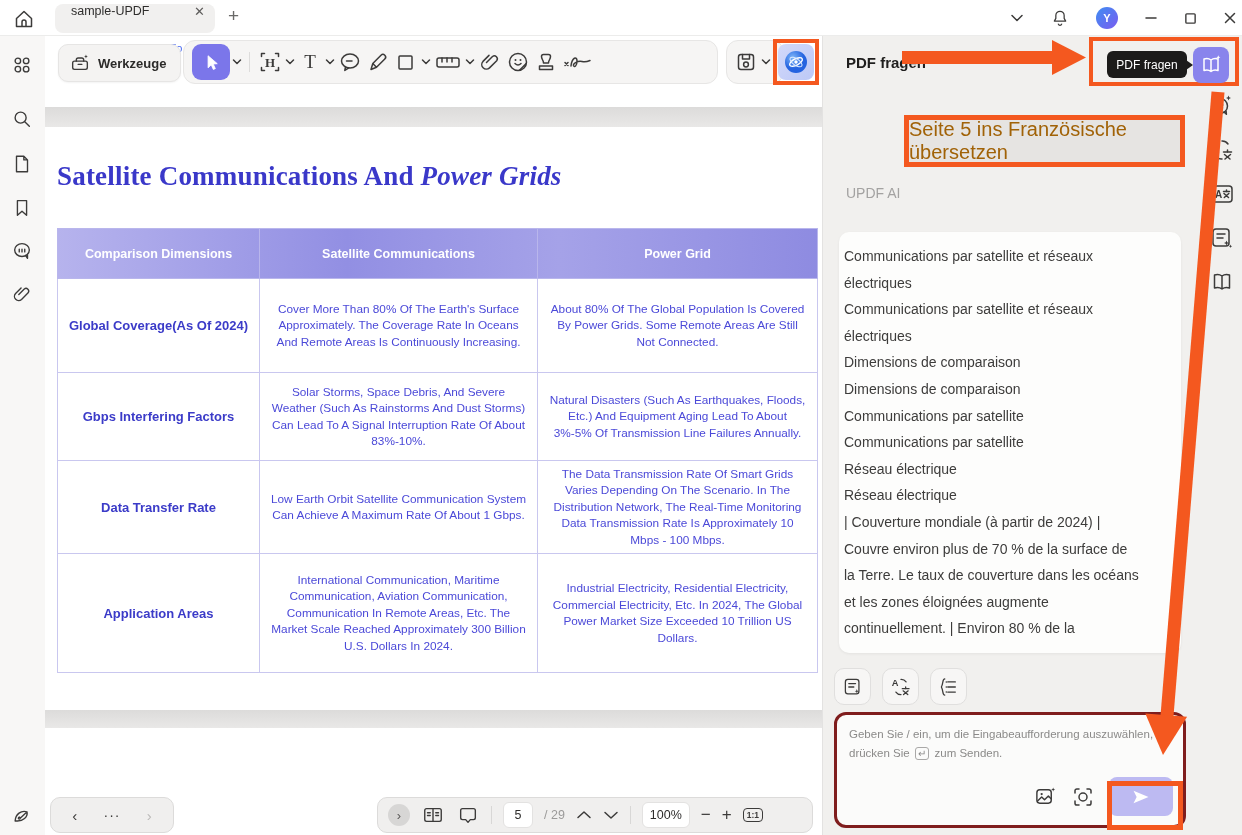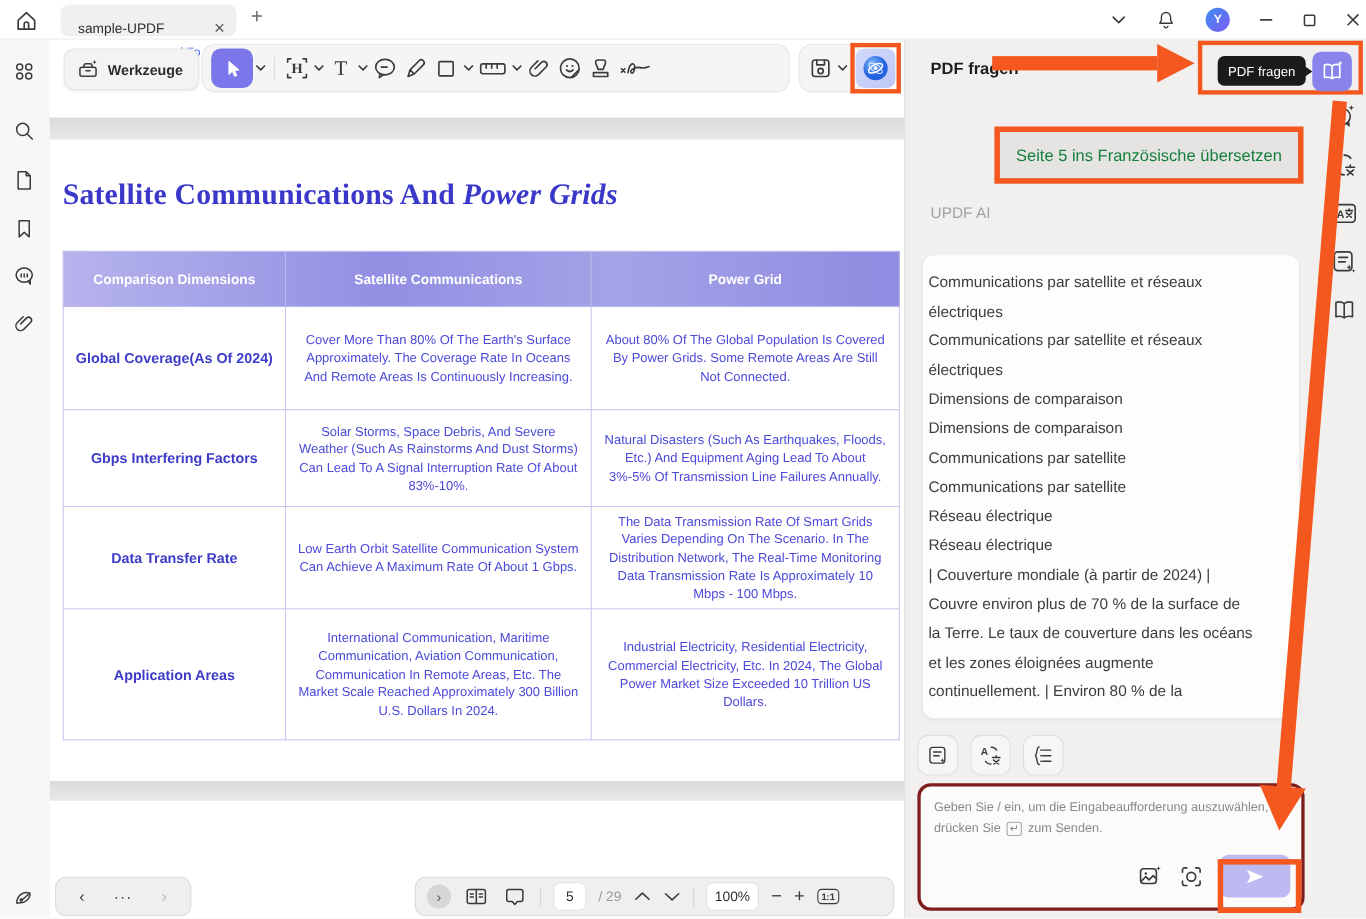--- a/index.html
+++ b/index.html
@@ -5,21 +5,21 @@
   * { margin:0; padding:0; box-sizing:border-box; }
   html,body { width:1242px; height:835px; font-family:"Liberation Sans",sans-serif; background:#fff; overflow:hidden; }
   .stage { position:relative; width:1242px; height:835px; background:#fff; }
 
   svg.ic { display:block; }
   .stroke { fill:none; stroke:#3c3b3a; stroke-width:1.5; stroke-linecap:round; stroke-linejoin:round; }
 
   
   .titlebar { position:absolute; left:0; top:0; width:1242px; height:36px; background:#fff; border-bottom:1px solid #ececeb; z-index:3; }
   .home-btn { position:absolute; left:12px; top:7px; width:24px; height:24px; }
-  .tab { position:absolute; left:55px; top:4px; width:160px; height:29px; background:#f1f0ef; border-radius:8px; display:flex; align-items:flex-end; padding:0 10px 0 16px; }
+  .tab { position:absolute; left:55px; top:4px; width:160px; height:29px; background:#f1f0ef; border-radius:8px; display:flex; align-items:flex-start; padding:0 10px 0 16px; }
   .tab-title { font-size:12.5px; color:#2f2e2d; flex:1; }
   .tab-close { font-size:13px; color:#5c5b5a; cursor:pointer; }
   .tab-plus { position:absolute; left:228px; top:5px; font-size:19px; color:#6a6968; }
   .win-ctl { position:absolute; top:0; height:36px; display:flex; align-items:center; }
   .avatar { width:22px; height:22px; border-radius:50%; background:linear-gradient(135deg,#3f8df2,#7a5cf0); color:#fff; font-size:11px; font-weight:bold; display:flex; align-items:center; justify-content:center; }
 
   
   .sidebar { position:absolute; left:0; top:36px; width:45px; height:799px; background:#f8f7f6; border-right:1px solid #eceb ea; z-index:2; }
   .side-ic { position:absolute; left:11px; width:22px; height:22px; }
 
@@ -77,21 +77,21 @@
 
   
   .rpanel { position:absolute; left:822px; top:36px; width:420px; height:799px; background:#f1f0ee; border-left:1px solid #e3e2e1; z-index:2; }
   .rp-title { position:absolute; left:23px; top:18px; font-size:15px; font-weight:bold; color:#1f1e1d; }
   .tr-box { position:absolute; left:266px; top:1px; width:150px; height:49px; border:4px solid #f4581f; }
   .tooltip { position:absolute; left:14px; top:10px; width:80px; height:27px; background:#1c1b1a; border-radius:6px; color:#fff; font-size:12px; display:flex; align-items:center; justify-content:center; }
   .tooltip:after { content:""; position:absolute; right:-6px; top:9px; border-left:7px solid #1c1b1a; border-top:5px solid transparent; border-bottom:5px solid transparent; }
   .rp-ai-btn { position:absolute; left:100px; top:6px; width:36px; height:36px; border-radius:8px; background:#8984ec; display:flex; align-items:center; justify-content:center; }
 
   .prompt-box { position:absolute; left:81px; top:79px; width:281px; height:52px; border:5px solid #f4581f; background:#e6e4e2; display:flex; align-items:center; justify-content:center; }
-  .prompt-box span { font-size:15px; color:#15803d; }
+  .prompt-box span { font-size:20px; color:#a16207; }
 
   .strip-ic { position:absolute; left:386px; width:26px; height:26px; }
 
   .ai-label { position:absolute; left:23px; top:149px; font-size:14px; color:#a3a2a1; }
   .chat-card { position:absolute; left:16px; top:196px; width:342px; height:421px; background:#fdfdfc; border-radius:10px; box-shadow:0 1px 3px rgba(0,0,0,.06); padding:11px 5px; overflow:hidden; }
   .chat-line { font-size:14px; color:#3d3c3b; line-height:26.6px; white-space:nowrap; overflow:hidden; }
 
   .mini-btn { position:absolute; top:632px; width:37px; height:37px; background:#f7f6f5; border:1px solid #e0dfde; border-radius:10px; display:flex; align-items:center; justify-content:center; }
 
   .input-card { position:absolute; left:11px; top:676px; width:352px; height:116px; background:#fbfbfa; border:3px solid #7f1d1d; border-radius:12px; padding:10px 12px; }

